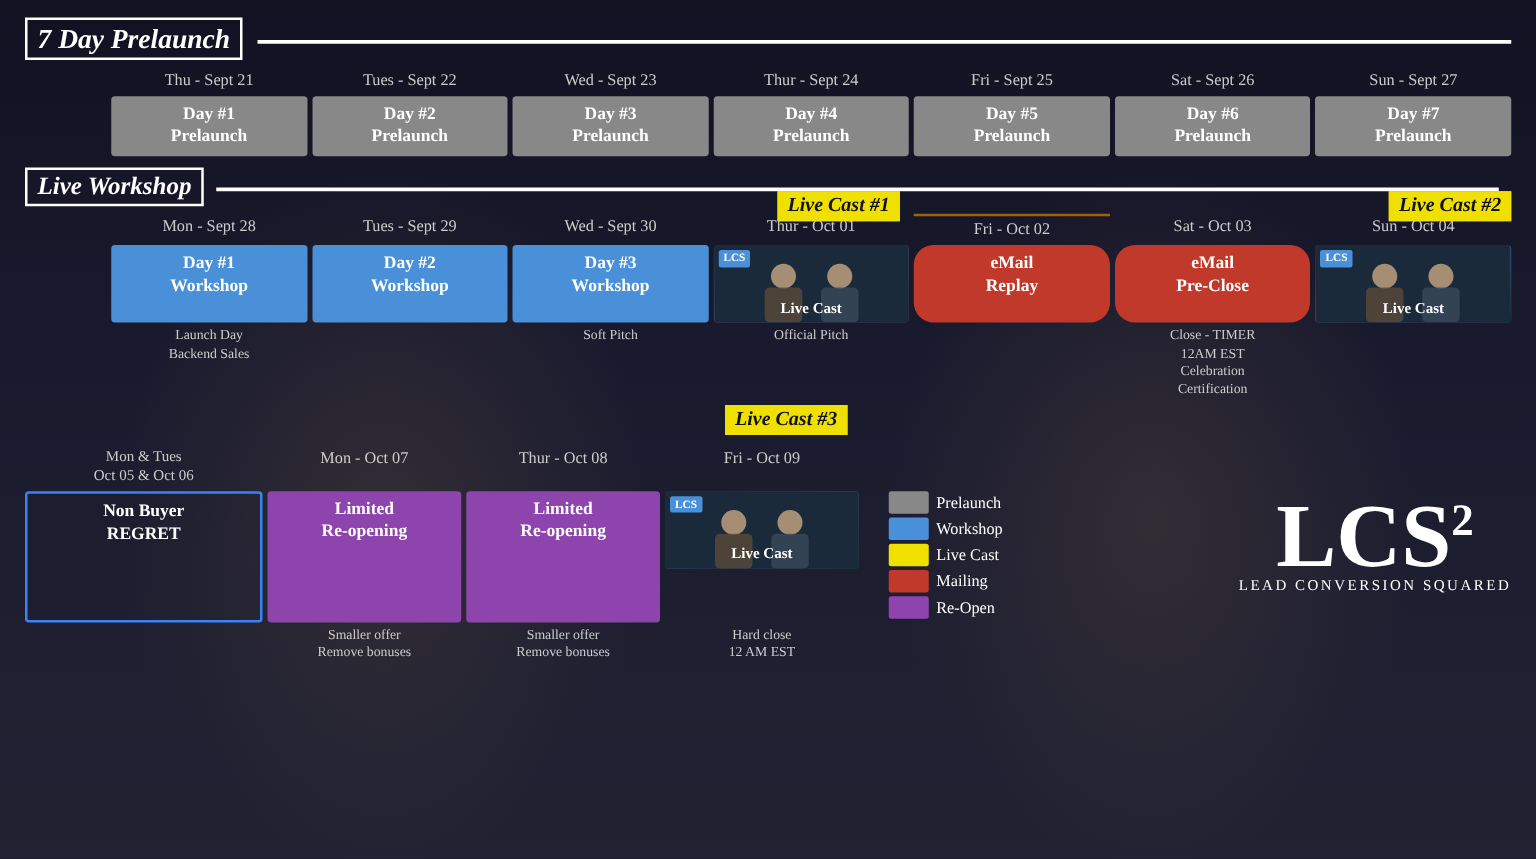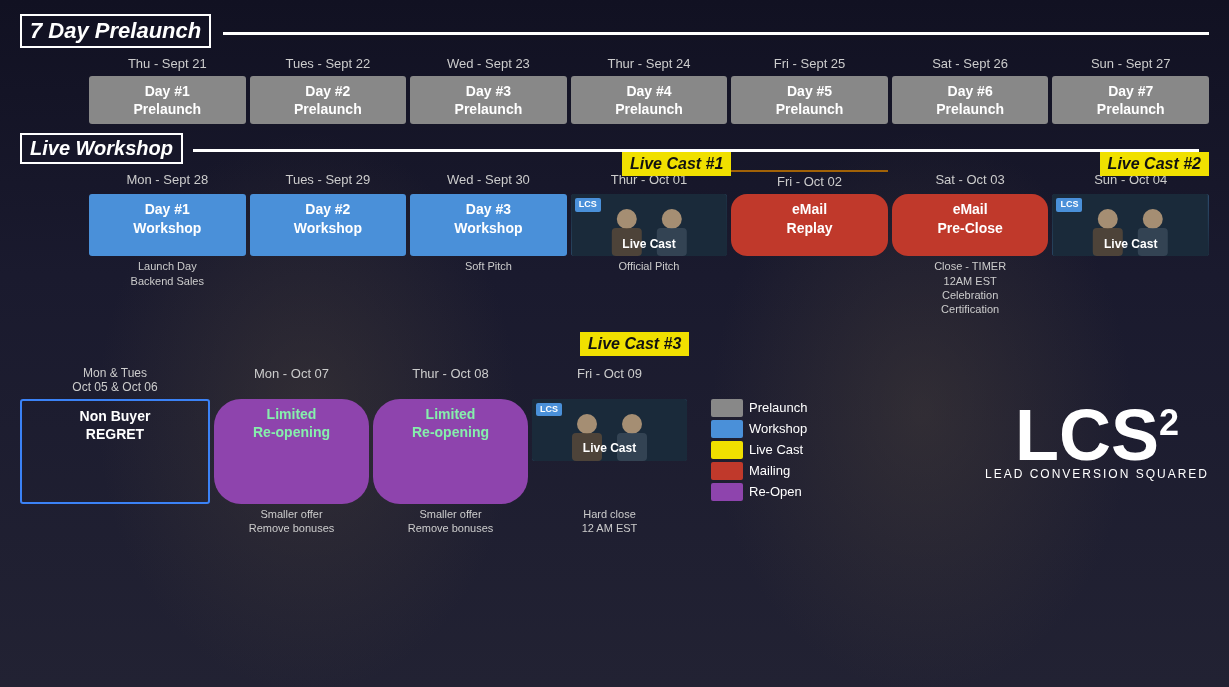--- a/index.html
+++ b/index.html
@@ -19,20 +19,21 @@
       z-index: 0;
       background: 
         radial-gradient(ellipse 300px 400px at 25% 60%, rgba(80,70,60,0.4) 0%, transparent 70%),
         radial-gradient(ellipse 300px 400px at 75% 60%, rgba(80,70,60,0.4) 0%, transparent 70%),
         linear-gradient(180deg, #111122 0%, #1a1a2e 40%, #222233 100%);
     }
     .content {
       position: relative;
       z-index: 1;
       padding: 8px 10px;
+      font-family: Liberation Serif, serif;
     }
 
     
     .section-header {
       display: inline-block;
       border: 2px solid white;
       padding: 2px 8px;
       font-size: 22px;
       font-weight: bold;
       font-style: italic;
@@ -61,22 +62,21 @@
       background: #4a90d9;
       color: white;
     }
     .day-card.red {
       background: #c0392b;
       color: white;
       border-radius: 16px;
     }
     .day-card.purple {
       background: #8e44ad;
-      color: #86efac;
-      border-radius: 27px;
+      color: #ffffff;
     }
     .day-card.outline {
       background: transparent;
       border: 2px solid #3b82f6;
       color: white;
     }
     .day-card.live-cast {
       background: transparent;
       padding: 0;
       border: none;
@@ -222,21 +222,21 @@
       grid-template-columns: 65px repeat(7, 1fr);
       gap: 4px;
       padding: 0 10px;
       margin-bottom: 2px;
     }
     .s2-notes-row {
       display: grid;
       grid-template-columns: 65px repeat(7, 1fr);
       gap: 4px;
       padding: 0 10px;
-      margin-bottom: 12px;
+      margin-bottom: 2px;
     }
   </style>
 </head>
 <body>
 
 <div class="bg-people"></div>
 
 <div class="content">
 
   <div class="top-header">

